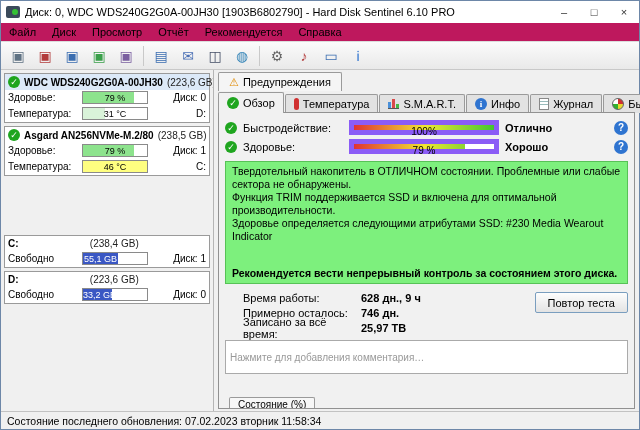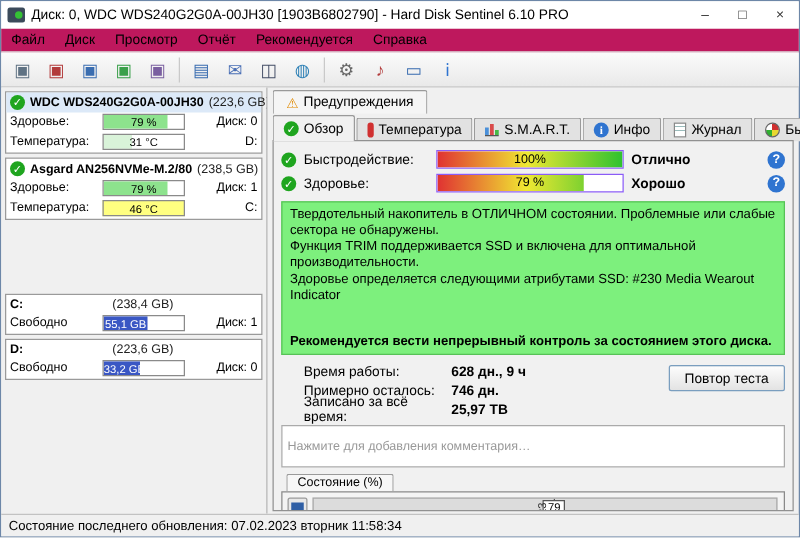--- a/index.html
+++ b/index.html
@@ -78,21 +78,21 @@
   .ic-info::before { content:"i"; }
   .ic-log { width:10px; height:12px; background:#fff; border:1px solid #888;
     box-shadow:inset 0 -2px 0 #fff; background-image:repeating-linear-gradient(#fff 0 2px, #9bb 2px 3px); }
   .ic-perf { width:12px; height:12px; border-radius:50%; border:1px solid #666;
     background:conic-gradient(#d03030 0 25%, #e8d830 25% 50%, #30b030 50% 75%, #ffffff 75%); }
 
   
   .tab-content { flex:1; border:1px solid #919191; background:#f1f1f1; margin-top:-1px; padding:5px 6px; display:flex; flex-direction:column; overflow:hidden; min-height:0; }
   .ov-row { display:flex; align-items:center; gap:6px; height:19px; flex:0 0 auto; }
   .ov-label { width:100px; flex:0 0 auto; }
-  .gbar { position:relative; width:150px; height:15px; border:1px solid #8b5cf6; background:#fff; flex:0 0 auto; }
+  .gbar { position:relative; width:150px; height:15px; border:5px solid #8b5cf6; background:#fff; flex:0 0 auto; }
   .gbar .clip { position:absolute; left:0; top:0; bottom:0; overflow:hidden; }
   .gbar .grad { position:absolute; left:0; top:0; width:148px; height:100%;
     background:linear-gradient(to right,#e03232 0%, #f0e832 48%, #2fc22f 100%); }
   .gbar .btxt { position:absolute; left:0; right:0; top:0; bottom:0; text-align:center; line-height:14px; font-size:10px; }
   .ov-status { font-weight:bold; }
   .help { margin-left:auto; width:14px; height:14px; border-radius:50%; background:#2f74d0; color:#fff; font-size:10px; line-height:14px; text-align:center; font-weight:bold; flex:0 0 auto; }
 
   .status-box { background:#7df07d; border:1px solid #57c257; margin:5px 0 6px 0; padding:3px 6px; font-size:10.5px; line-height:13px; flex:0 0 auto; }
   .status-box p { margin:0; }
   .status-box .rec { font-weight:bold; margin-top:24px; }
@@ -101,21 +101,21 @@
   .stats { flex:1; }
   .stat-row { display:flex; height:15px; align-items:center;padding-left:18px; }
   .stat-label { width:118px; flex:0 0 auto; }
   .stat-value { font-weight:bold; }
   .retest-btn { align-self:flex-start; margin-top:2px; height:21px; padding:0 12px; font-size:11px; font-family:"Liberation Sans",sans-serif; background:linear-gradient(#fdfdfd,#e3e3e3); border:1px solid #7a9ebf; border-radius:2px; }
 
   .comment-input { width:100%; height:34px; margin-top:5px; border:1px solid #aaa; font-size:10px; padding:0 4px; font-family:"Liberation Sans",sans-serif; color:#444; background:#fff; flex:0 0 auto; }
   .comment-input::placeholder { color:#999; }
 
   
-  .chart-section { margin-top:5px; flex:1; display:flex; flex-direction:column; min-height:0; }
+  .chart-section { margin-top:23px; flex:1; display:flex; flex-direction:column; min-height:0; }
   .chart-tab { align-self:flex-start; margin-left:4px; border:1px solid #9a9a9a; border-bottom:none; background:#f7f7f7; padding:1px 8px; font-size:10px; border-radius:2px 2px 0 0; }
   .chart-frame { position:relative; flex:1; border:1px solid #8a8a8a; background:#f4f4f4; min-height:62px; }
   .floppy-btn { position:absolute; left:4px; top:4px; width:16px; height:16px; border:1px solid #9a9a9a; background:#e8e8e8; border-radius:2px; padding:0; }
   .floppy-ic { display:block; margin:2px auto 0 auto; width:10px; height:10px; background:#2f5fa5; position:relative; }
   .floppy-ic::after { content:""; position:absolute; left:2px; bottom:0; width:6px; height:4px; background:#fff; }
   .ytick { position:absolute; left:6px; top:26px; font-size:9px; color:#222; }
   .plot { position:absolute; left:24px; right:5px; top:4px; bottom:4px; background:#dcdcdc; border:1px solid #a8a8a8; overflow:hidden; }
   .hline { position:absolute; left:0; right:0; top:22px; height:1px; background:#2f9e2f; }
   .vline { position:absolute; left:52%; top:0; bottom:0; width:1px; background:#555; }
   .ptlabel { position:absolute; left:52%; top:1px; transform:translateX(-50%); background:#fff; border:1px solid #555; font-size:9px; line-height:10px; padding:0 3px; }

